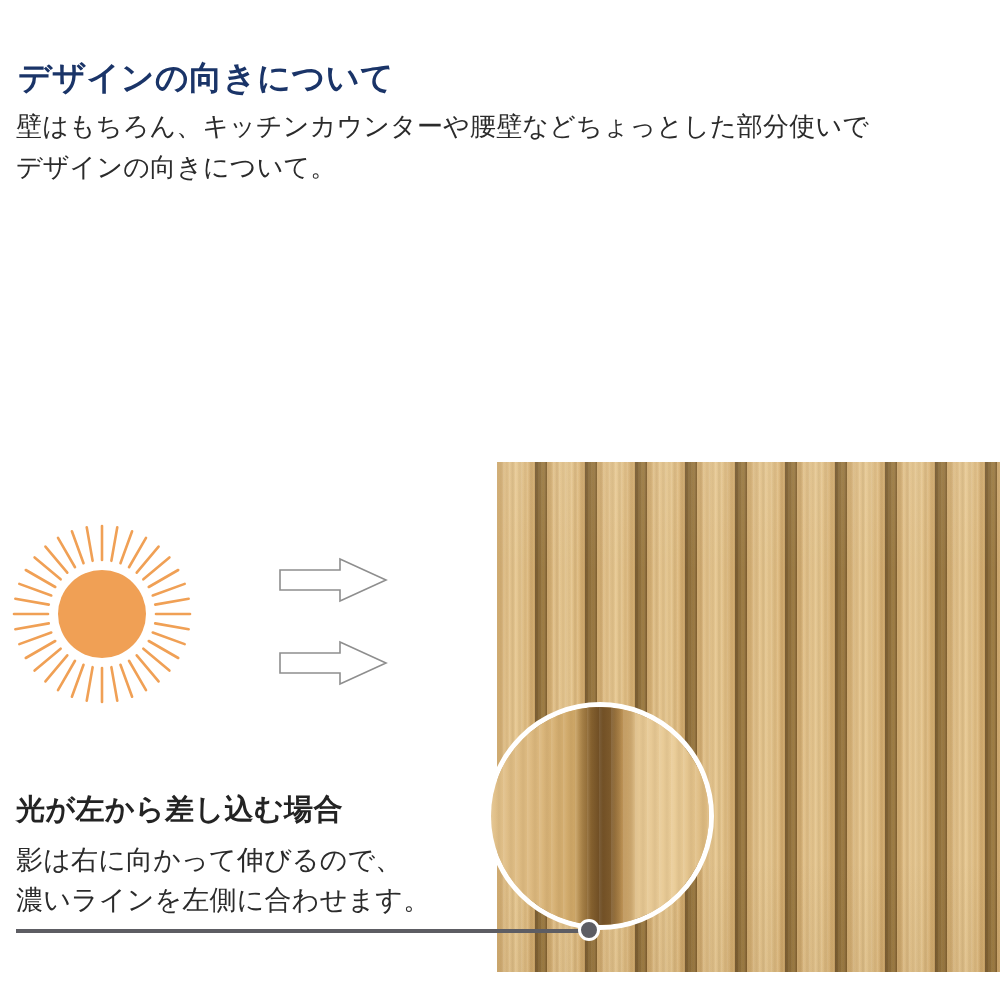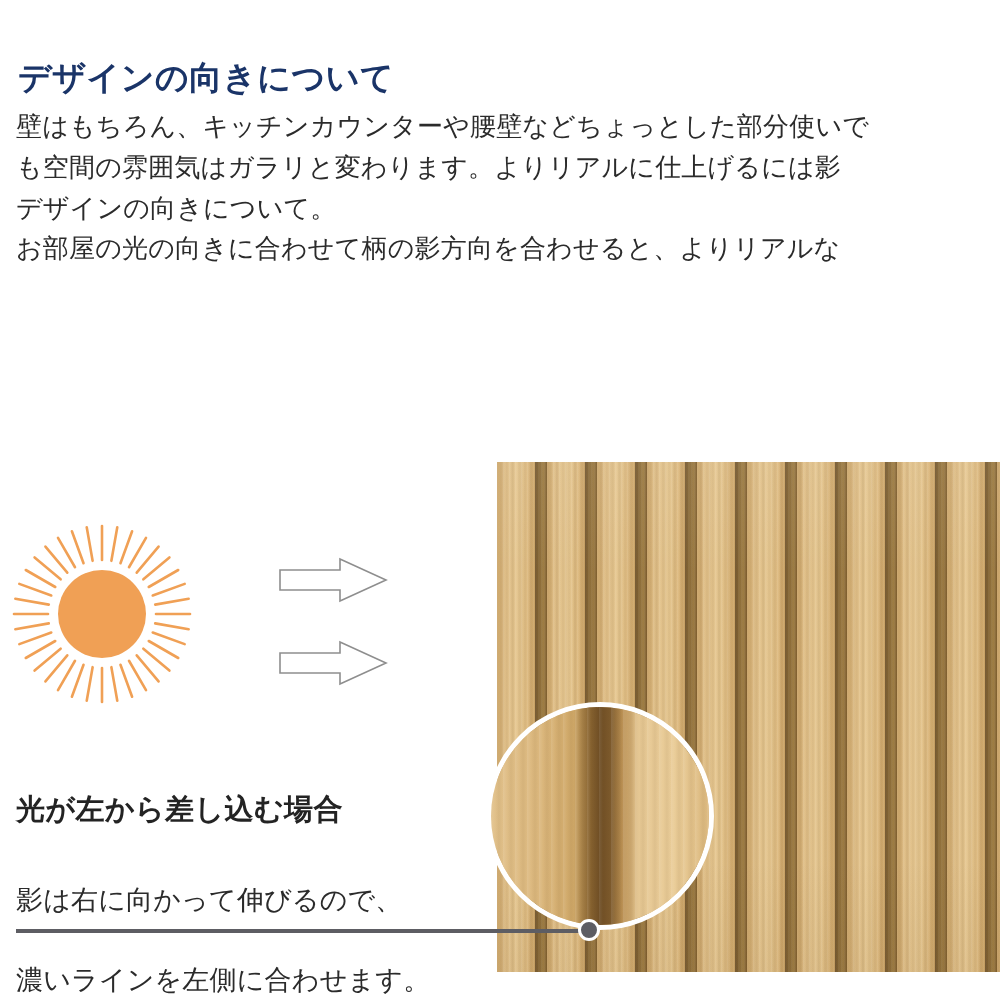--- a/index.html
+++ b/index.html
@@ -51,21 +51,21 @@
   .caption-heading{
     position:absolute;left:16px;top:790px;
     font-size:29px;font-weight:700;color:#232323;
     letter-spacing:0.4px;white-space:nowrap;text-align:center;
   }
   .caption-body{
     position:absolute;left:16px;top:840px;
     font-size:27px;line-height:40px;color:#2b2b2b;
     letter-spacing:0.2px;
   }
-  .caption-body .ln{display:block;white-space:nowrap;margin-top:40px;}
+  .caption-body .ln{display:block;white-space:nowrap;}
 
   
   #leader-line{
     position:absolute;left:16px;top:929px;
     width:570px;height:4px;background:#5d5d63;
   }
   #leader-dot{
     position:absolute;left:578px;top:919px;
     width:16px;height:16px;border-radius:50%;
     background:#5d5d63;border:3px solid #ffffff;
@@ -150,26 +150,24 @@
 </style>
 </head>
 <body>
 
 <div class="page">
 
   <h1 class="page-title">デザインの向きについて</h1>
 
   <div class="body-block" id="intro-para">
     <span class="ln">壁はもちろん、キッチンカウンターや腰壁などちょっとした部分使いで</span>
-    <span class="ln">も空間の雰囲気はガラリと変わります。よりリアルに仕上げるには影</span>
     <span class="ln">デザインの向きについて。</span>
   </div>
 
   <div class="body-block" id="detail-para">
-    <span class="ln">お部屋の光の向きに合わせて柄の影方向を合わせると、よりリアルな</span>
   </div>
 
 
   <div class="sun-wrap">
     <svg viewBox="0 0 180 184" xmlns="http://www.w3.org/2000/svg" aria-hidden="true">
       <g id="sun-rays" stroke="#f0a055" stroke-width="2.6" stroke-linecap="round">
           <line x1="90.00" y1="38.00" x2="90.00" y2="4.00"></line>
           <line x1="99.38" y1="38.82" x2="105.28" y2="5.34"></line>
           <line x1="108.47" y1="41.26" x2="120.10" y2="9.31"></line>
           <line x1="117.00" y1="45.23" x2="134.00" y2="15.79"></line>

